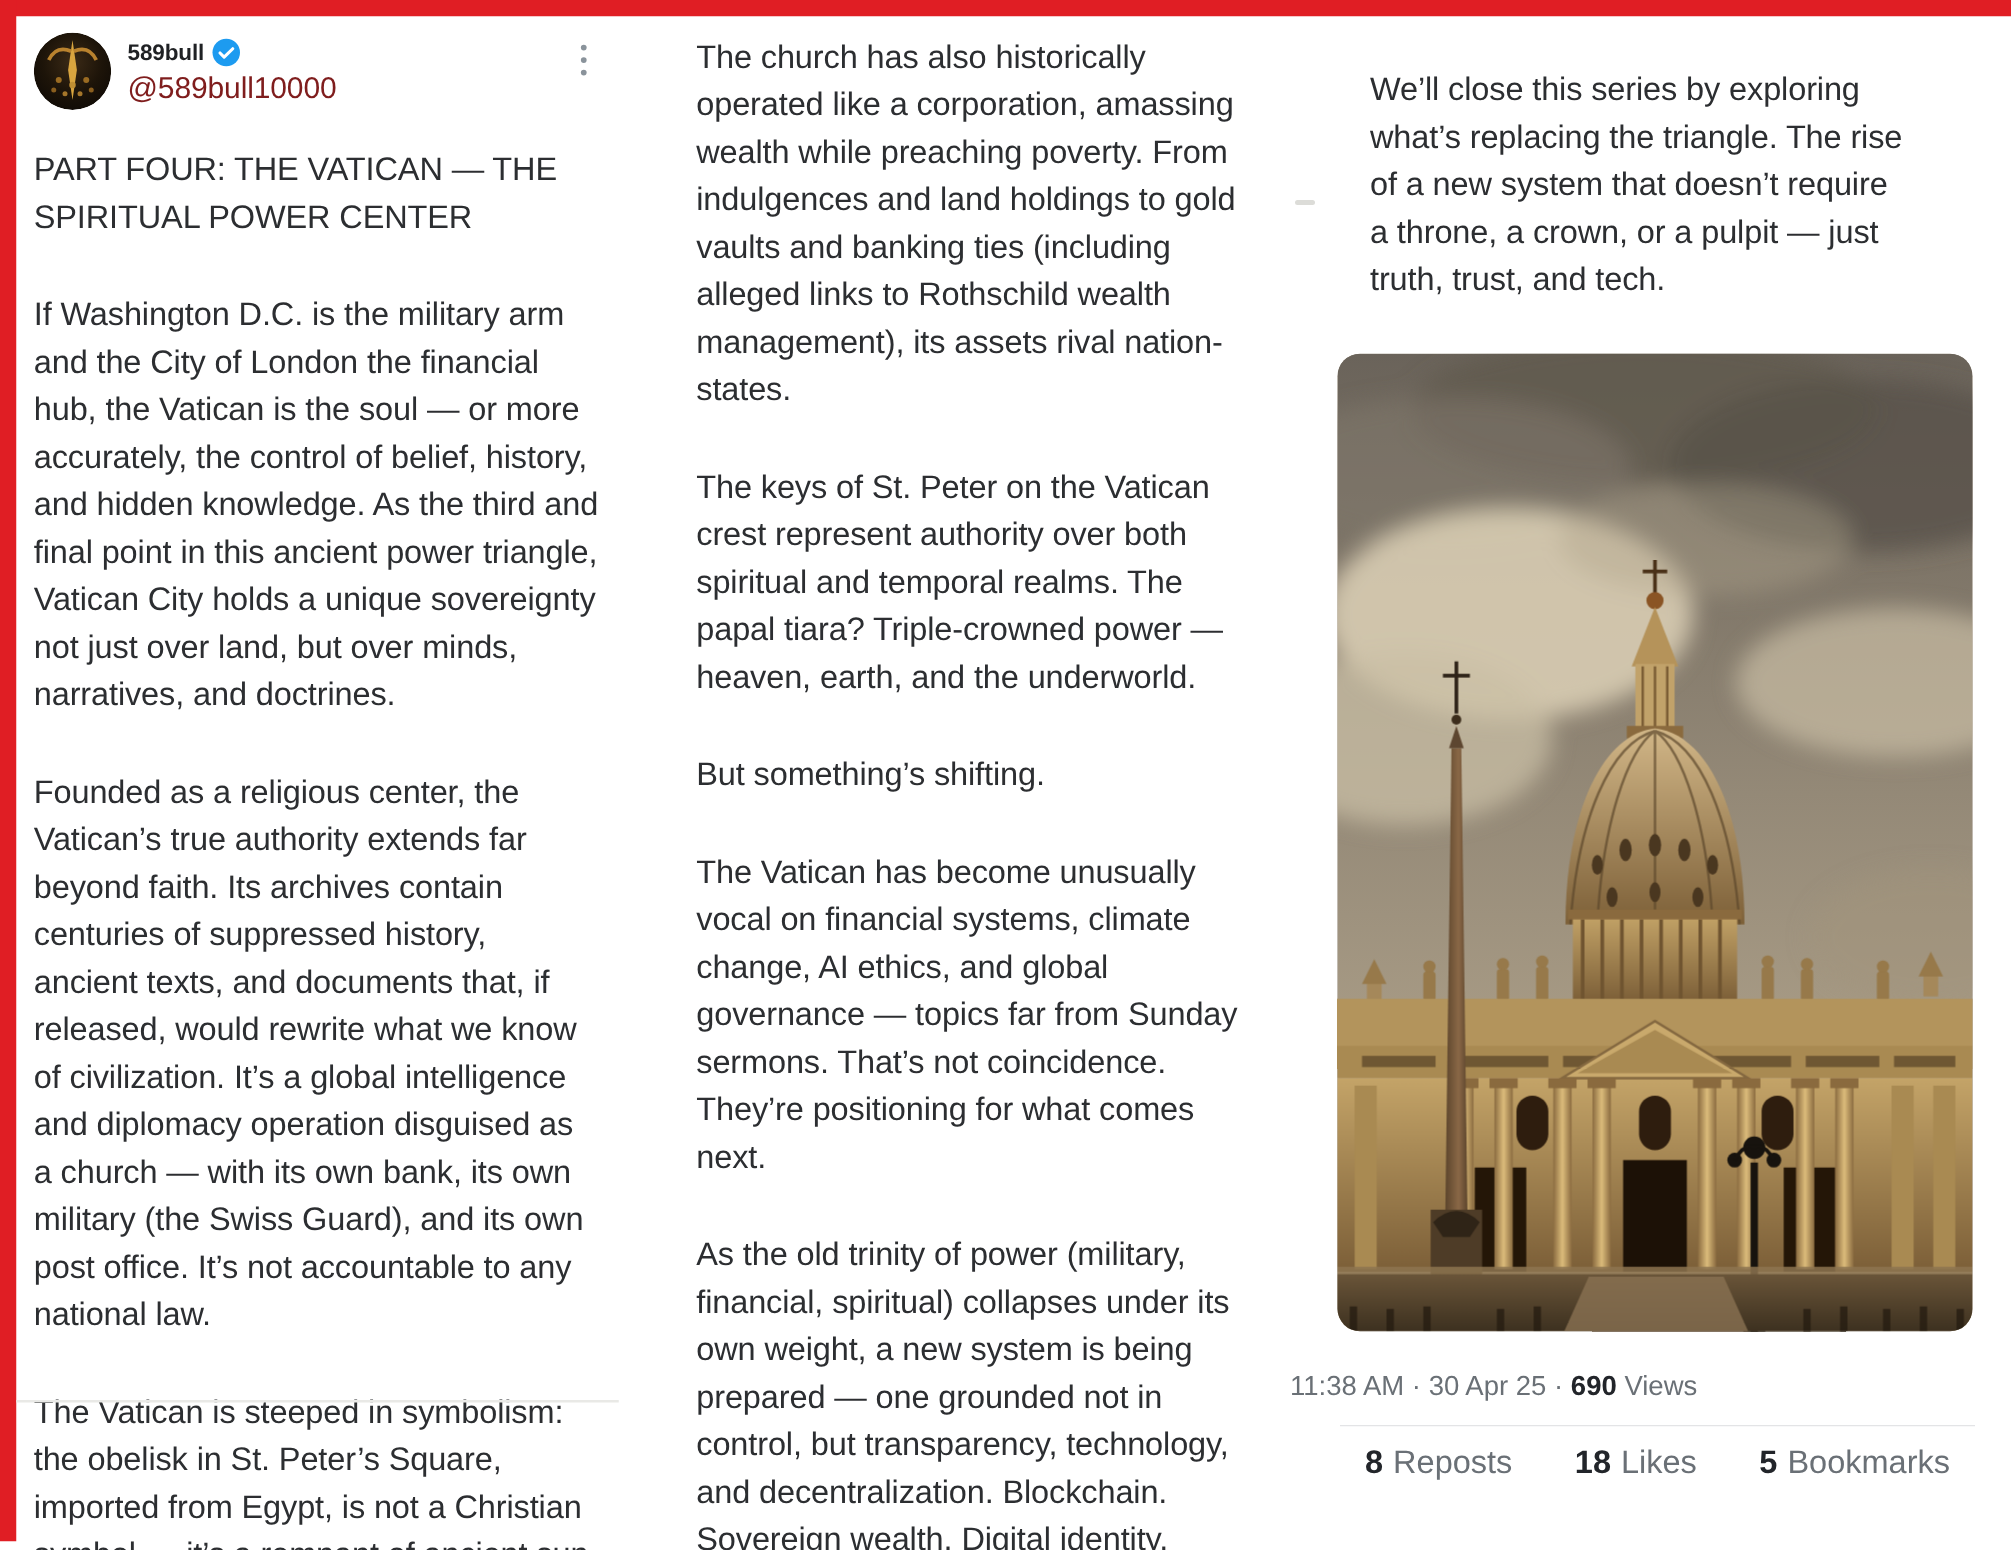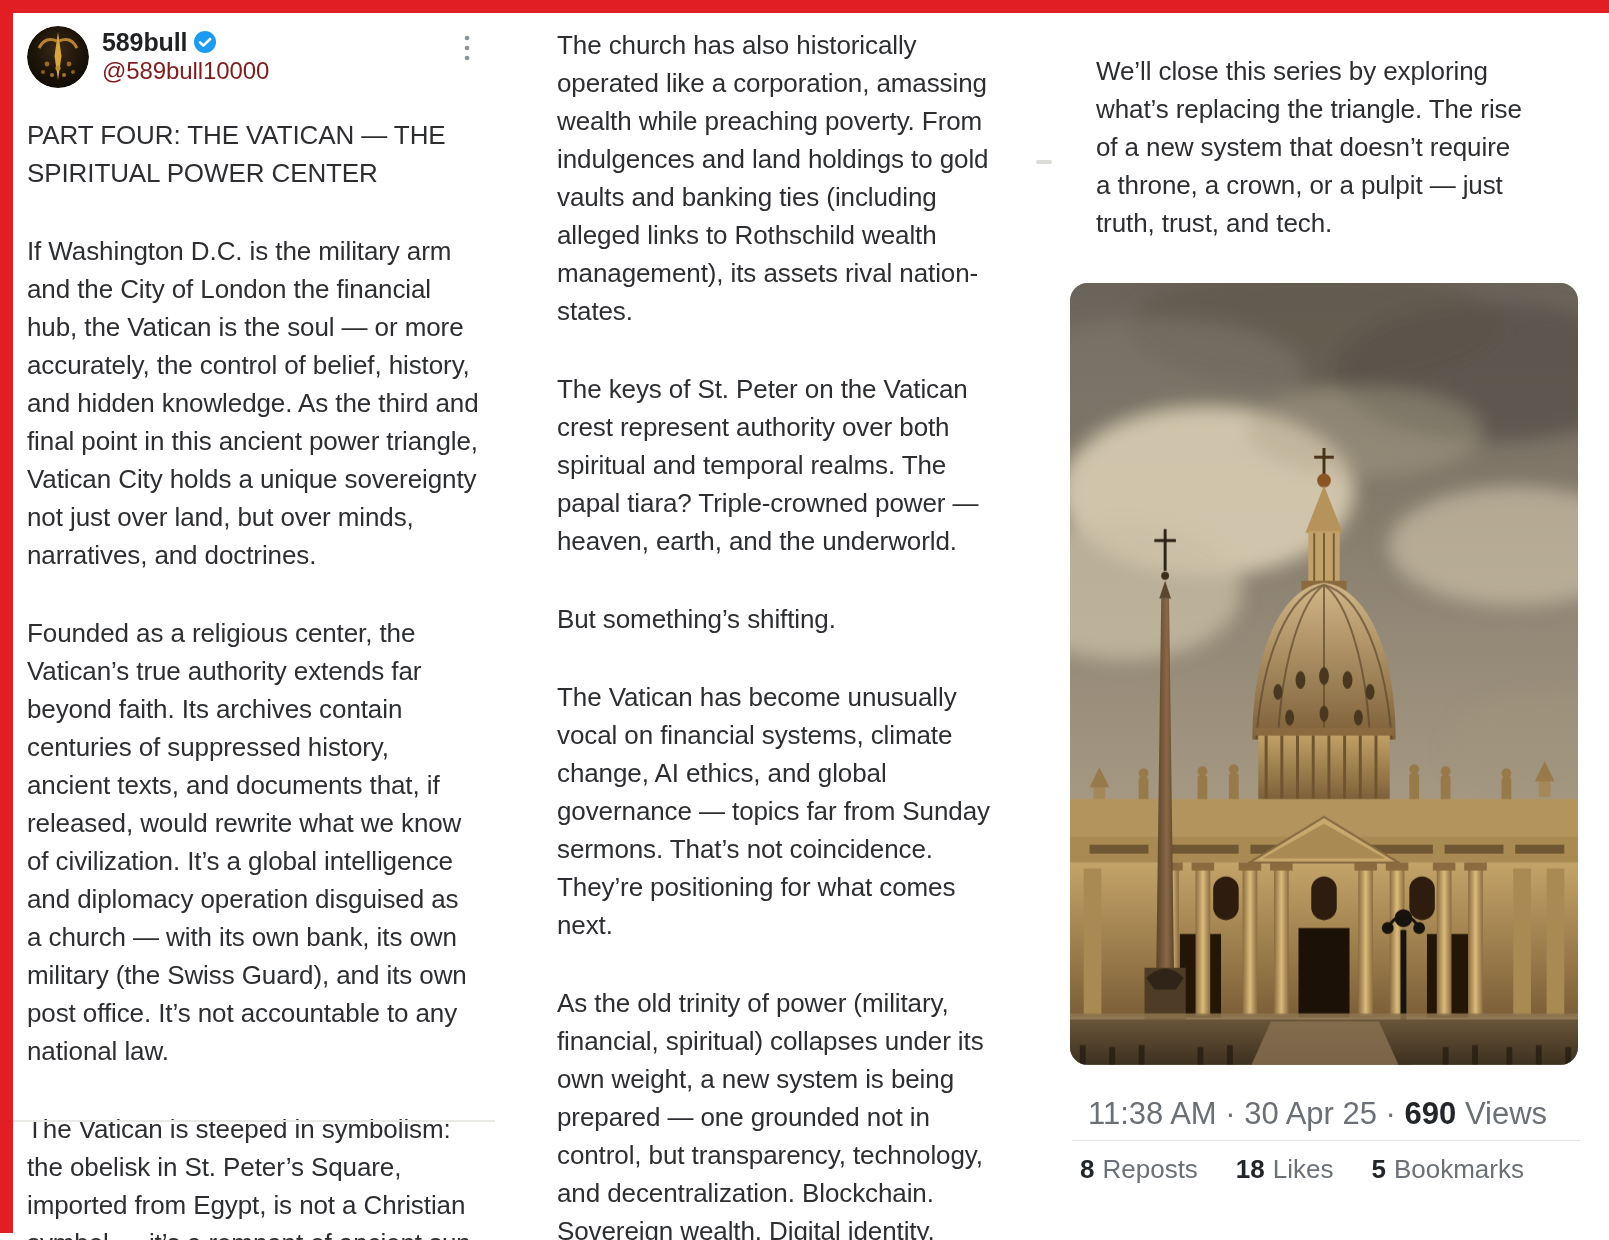--- a/index.html
+++ b/index.html
@@ -19,41 +19,41 @@
   .col p{margin:0 0 40px 0;}
   #col1{left:27px;top:26px;width:452px;}
   #col2{left:557px;top:26px;width:450px;}
   #col3{left:1096px;top:52px;width:430px;}
 
   
   .post-header{display:flex;align-items:flex-start;margin-bottom:24px;position:relative;height:66px;}
   .avatar{width:62px;height:62px;border-radius:50%;overflow:hidden;flex:0 0 62px;cursor:pointer;}
   .author-block{margin-left:13px;padding-top:2px;}
   .author-line{display:flex;align-items:center;gap:6px;}
-  .author-name{font-weight:bold;font-size:25px;color:#1f2124;line-height:28px;}
+  .author-name{font-weight:bold;font-size:18px;color:#1f2124;line-height:28px;}
   .author-handle{font-size:24px;color:#7f1d1d;line-height:30px;}
   .more-btn{position:absolute;right:0;top:8px;width:24px;height:40px;display:flex;align-items:flex-start;justify-content:center;cursor:pointer;}
 
   .seam{position:absolute;background:#e9e9e6;}
   #seam1{left:13px;top:1120px;width:482px;height:2px;}
   #seam2{left:1036px;top:160px;width:16px;height:4px;border-radius:2px;background:#dcdcd8;}
 
   
   .tweet-photo{
     position:absolute;left:1070px;top:283px;width:508px;height:782px;
     border-radius:18px;overflow:hidden;cursor:pointer;background:#8d8272;
   }
   .tweet-photo svg{display:block;width:100%;height:100%;}
 
   
-  .ts-row{position:absolute;left:1088px;top:1096px;font-size:31px;color:#6a7076;letter-spacing:0;}
+  .ts-row{position:absolute;left:1032px;top:1096px;font-size:22px;color:#6a7076;letter-spacing:0;}
   .ts-row .views-count{font-weight:bold;color:#22252a;}
   .footer-divider{position:absolute;left:1072px;top:1140px;width:508px;height:1px;background:#e3e4e6;}
   .stats-row{position:absolute;left:1080px;top:1154px;font-size:26px;color:#6a7076;display:flex;gap:38px;}
-  .stat{cursor:pointer;white-space:nowrap;}
+  .stat{cursor:pointer;white-space:nowrap;margin-left:12px;}
   .stat b{font-weight:bold;color:#22252a;margin-right:8px;}
 </style>
 </head>
 <body>
 
 <div class="frame-top"></div>
 <div class="frame-left"></div>
 
 <div id="col1" class="col">
   <div class="post-header">

